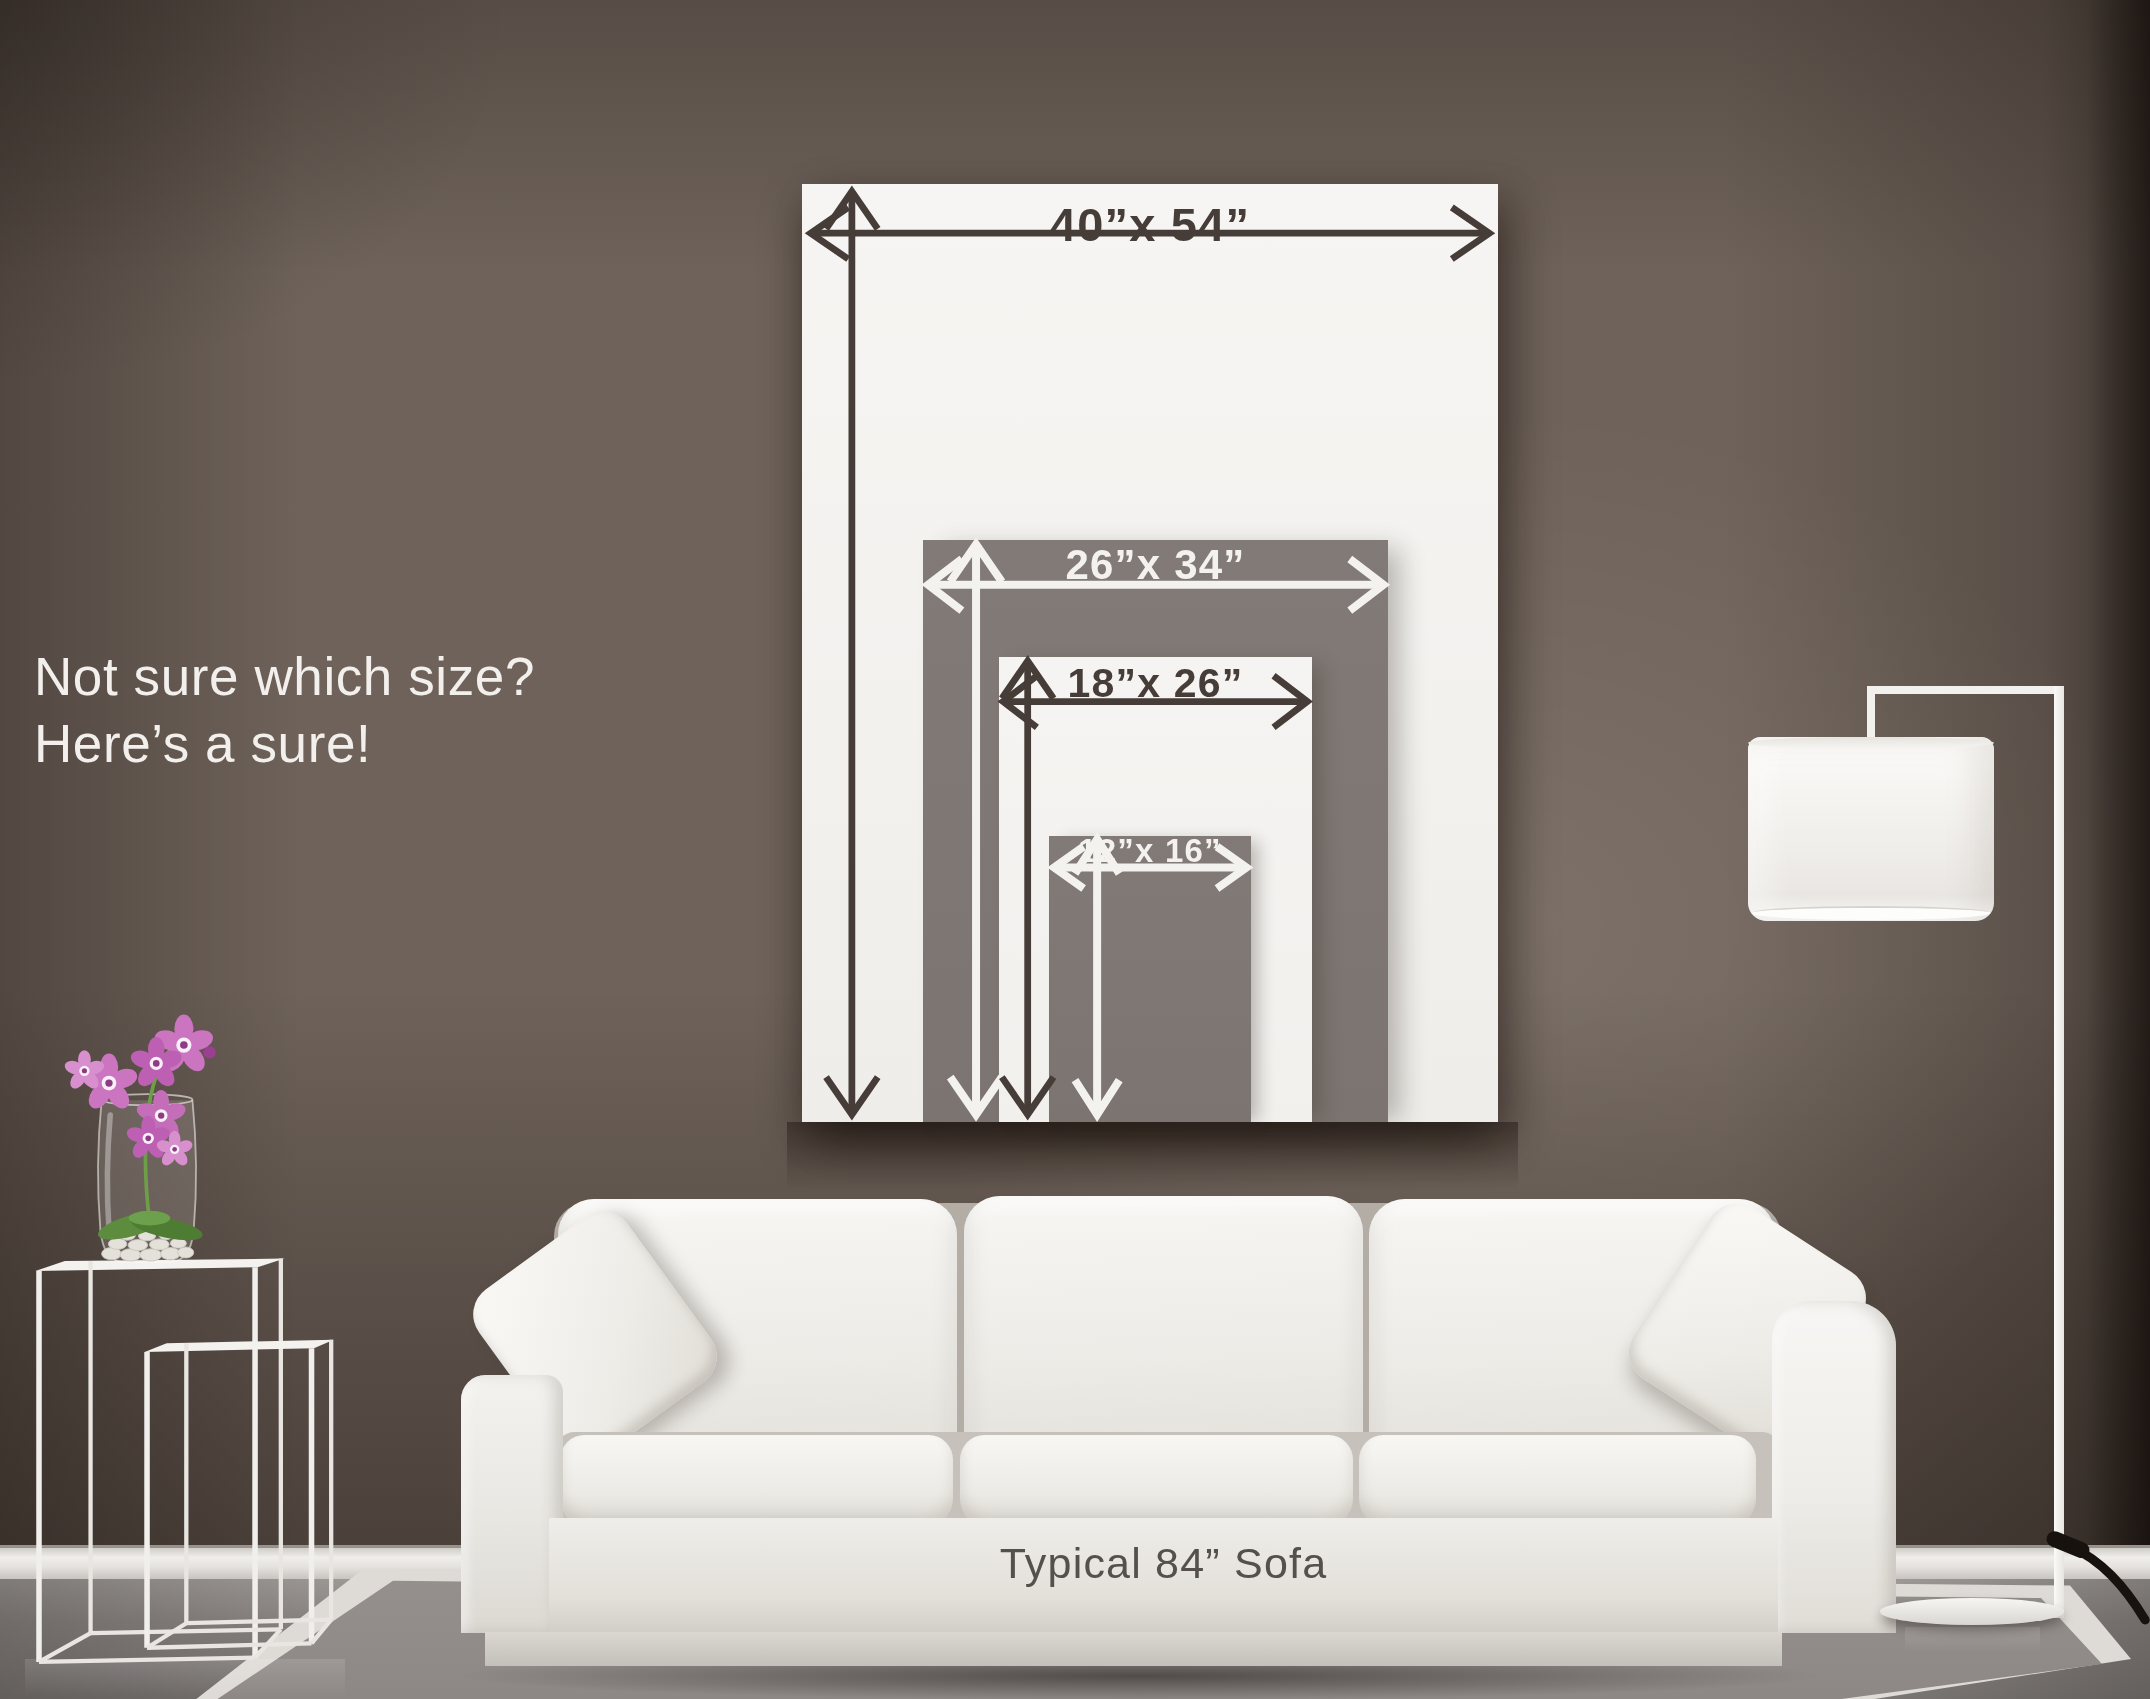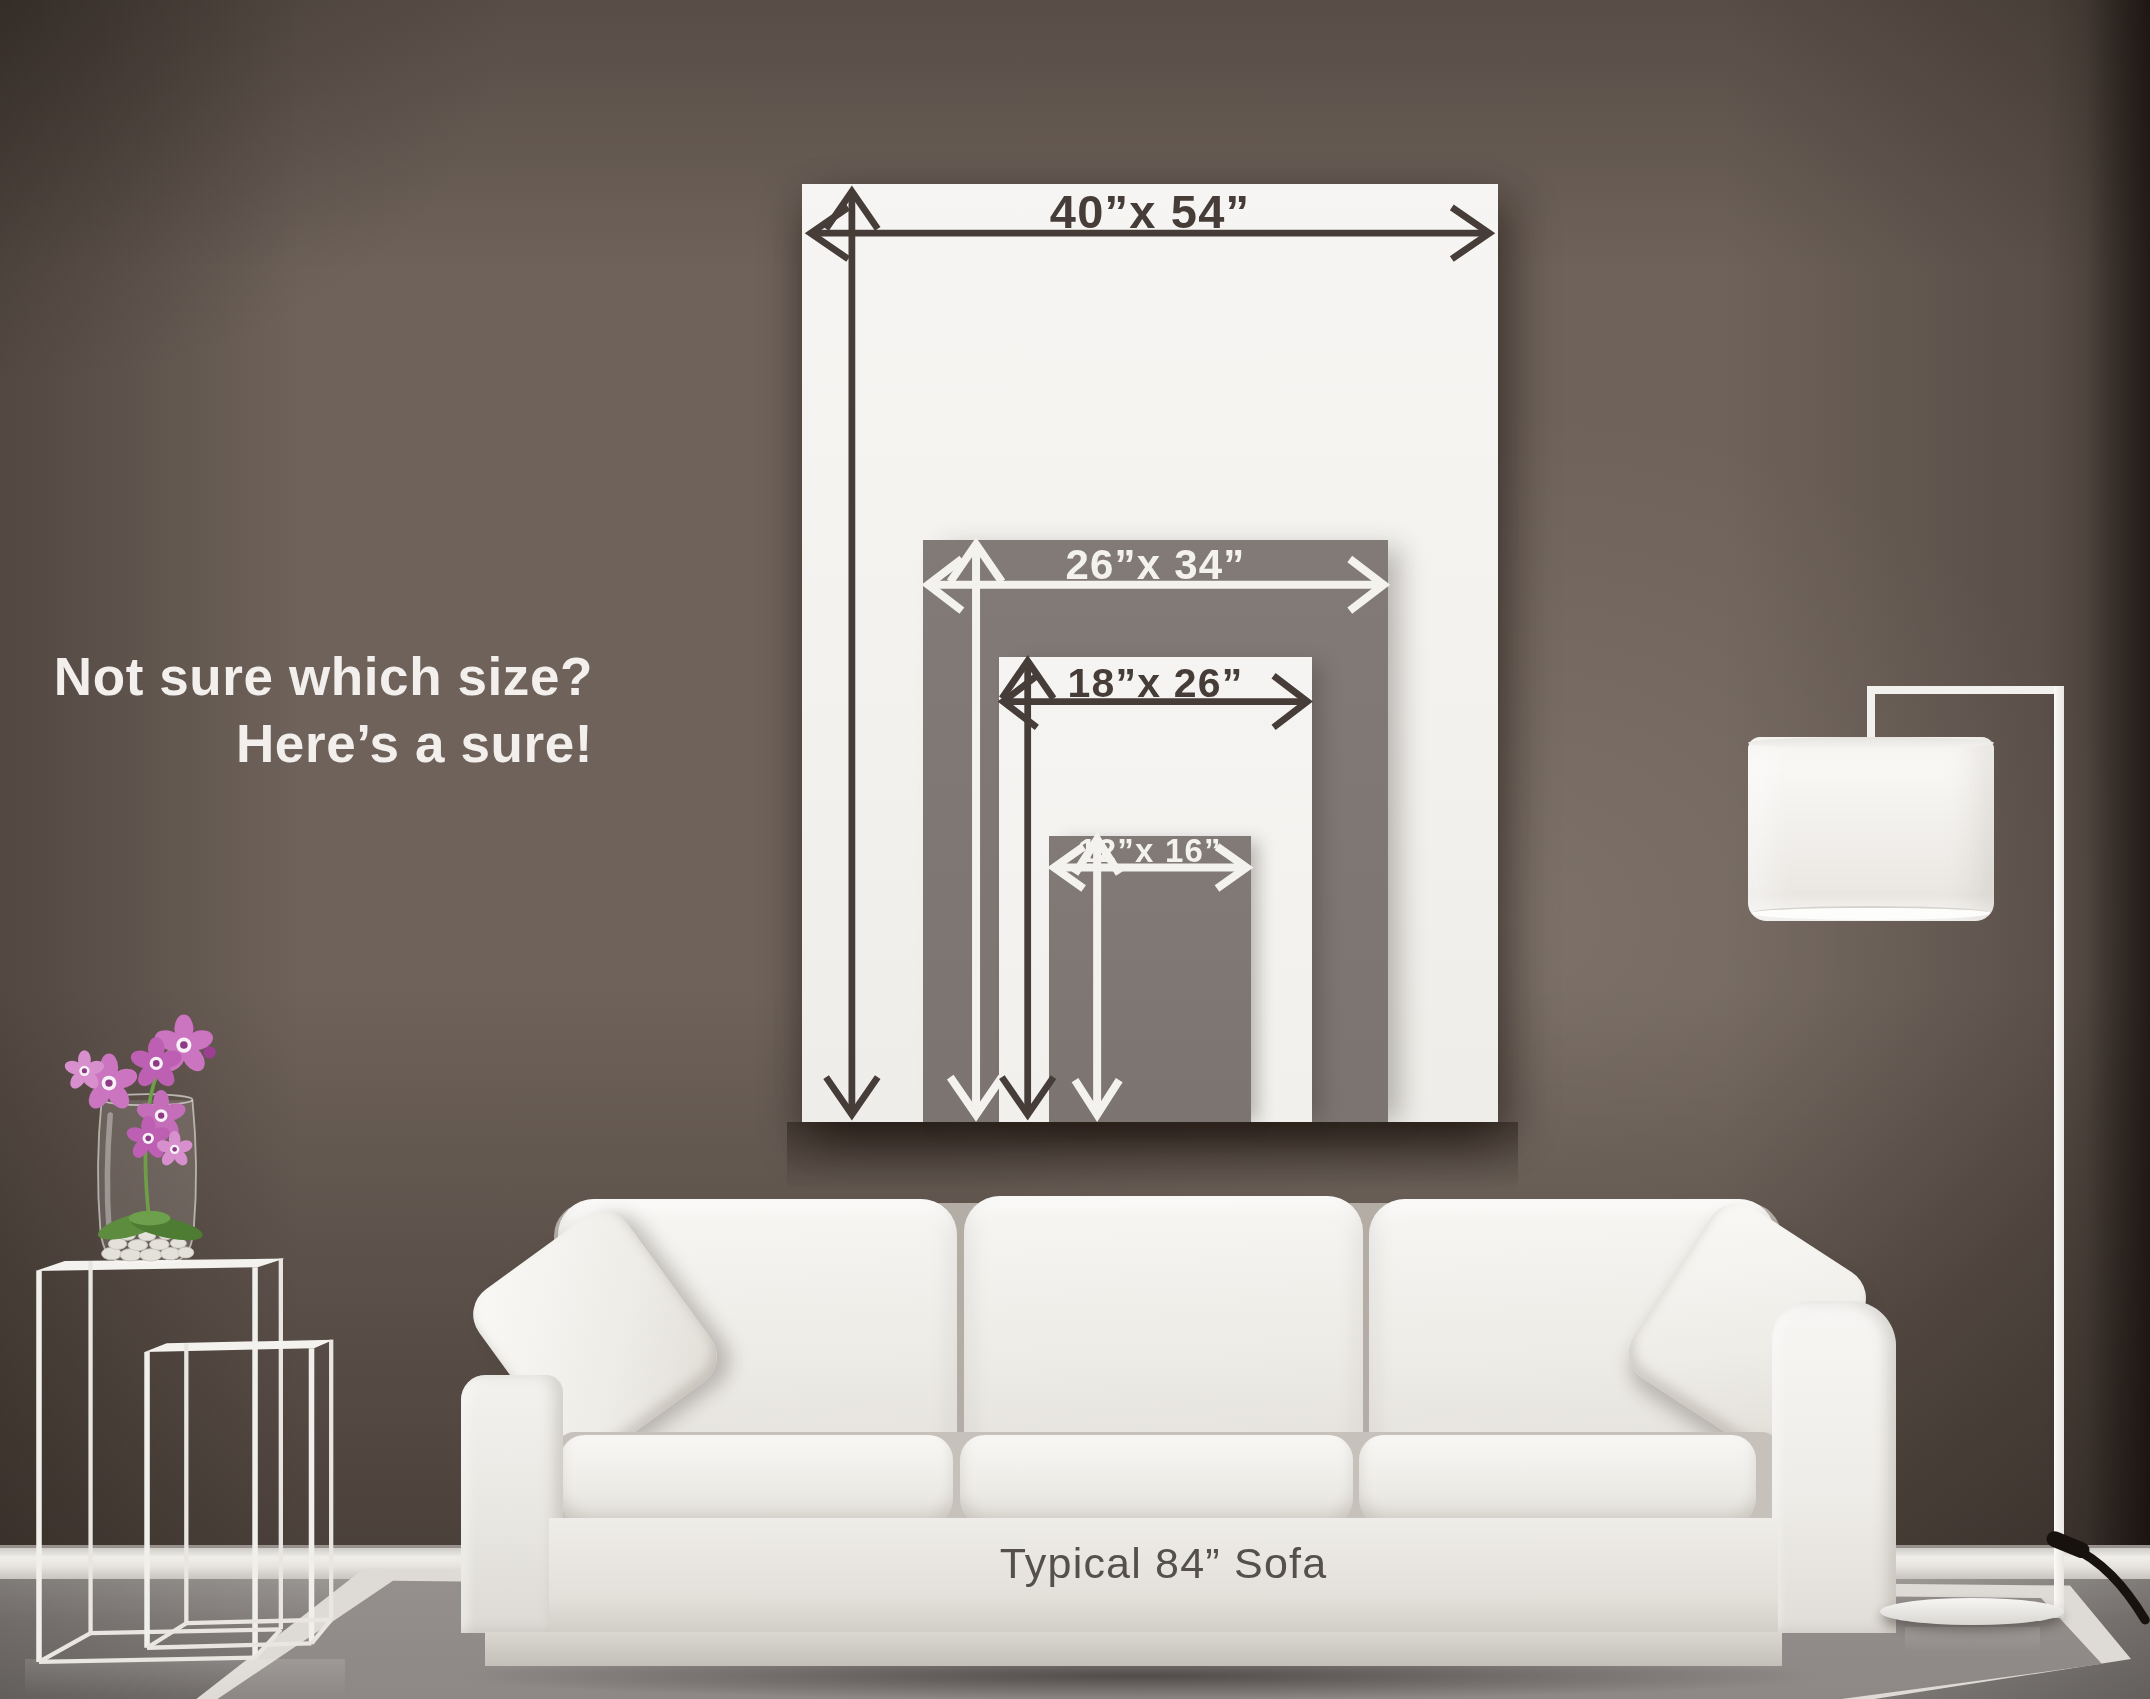--- a/index.html
+++ b/index.html
@@ -12,42 +12,42 @@
     background:
       radial-gradient(ellipse 922px 737px at 1505px 922px, rgba(255,244,233,0.10), rgba(0,0,0,0) 70%),
       radial-gradient(ellipse 737px 553px at 0px 0px, rgba(10,6,4,0.25), rgba(0,0,0,0) 70%),
       linear-gradient(to right, rgba(18,11,7,0.30) 0%, rgba(18,11,7,0) 14%, rgba(18,11,7,0) 80%, rgba(18,11,7,0.22) 95%, rgba(12,7,4,0.50) 100%),
       linear-gradient(to bottom, rgba(18,11,7,0.24) 0%, rgba(18,11,7,0) 16%, rgba(18,11,7,0) 58%, rgba(16,9,5,0.40) 93%, rgba(16,9,5,0.46) 100%),
       var(--wall,#6e625a);}
   .wall-corner-shade{left:2087px;top:0;width:64px;height:1579px;
     background:linear-gradient(to right, rgba(0,0,0,0) 0%, rgba(20,12,8,0.30) 45%, rgba(12,6,3,0.55) 100%);}
 
   
-  .headline{left:34px;top:644px;width:559px;text-align:right;
-    font-size:53px;font-weight:700;line-height:1.26;letter-spacing:0.6px;
+  .headline{left:34px;top:644px;width:559px;text-align:left;
+    font-size:53px;font-weight:400;line-height:1.26;letter-spacing:0.6px;
     color:var(--headline,#f2efec);}
 
   
   .poster{left:802px;top:184px;width:696px;height:938px;
     background:linear-gradient(180deg,#f6f5f3 0%,#f2f1ee 60%,#eeede9 100%);
     box-shadow:0 21px 43px -4.9px rgba(20,12,8,0.55), 18.4px 13.5px 43px rgba(20,12,8,0.28);}
   .poster-shadow{left:787px;top:1122px;width:731px;height:68px;
     background:linear-gradient(to bottom, rgba(22,14,9,0.42), rgba(22,14,9,0));}
   .panel-gray{background:linear-gradient(180deg,#817a76 0%,#7b7470 100%);}
   .panel-26{left:121px;top:356px;width:465px;height:582px;
     box-shadow:17px 3.7px 24.6px -4.9px rgba(50,40,32,0.30);}
   .panel-18{left:197px;top:473px;width:313px;height:465px;
     background:linear-gradient(180deg,#f5f4f2,#f1f0ed);
     box-shadow:13.5px 3.1px 19.7px -4.9px rgba(50,40,32,0.28);}
   .panel-12{left:247px;top:652px;width:202px;height:286px;
     box-shadow:11px 2.5px 16px -3.7px rgba(50,40,32,0.30);}
   .size-label{font-weight:700;letter-spacing:1.2px;text-align:center;line-height:1;}
   .lbl-dark{color:var(--label-dark,#473d38);}
   .lbl-light{color:var(--label-light,#f4f2ef);}
-  .lbl-40{left:0;width:696px;top:4px;font-size:47px;}
+  .lbl-40{left:0;width:696px;top:17px;font-size:47px;}
   .lbl-26{left:121px;width:465px;top:360px;font-size:42px;}
   .lbl-18{left:197px;width:313px;top:479px;font-size:41px;}
   .lbl-12{left:247px;width:202px;top:650px;font-size:33px;}
   .arrows{left:0;top:0;width:696px;height:938px;}
   .arrow-dark{stroke:var(--arrow-dark,#473d38);stroke-width:11;fill:none;}
   .arrow-light{stroke:var(--arrow-light,#f4f2ef);stroke-width:13;fill:none;}
 
   
   .baseboard{left:0;top:1545px;width:2151px;height:34px;
     background:linear-gradient(180deg,#cfccc7 0%,#f0eeea 30%,#e6e3de 60%,#c8c4bf 100%);

